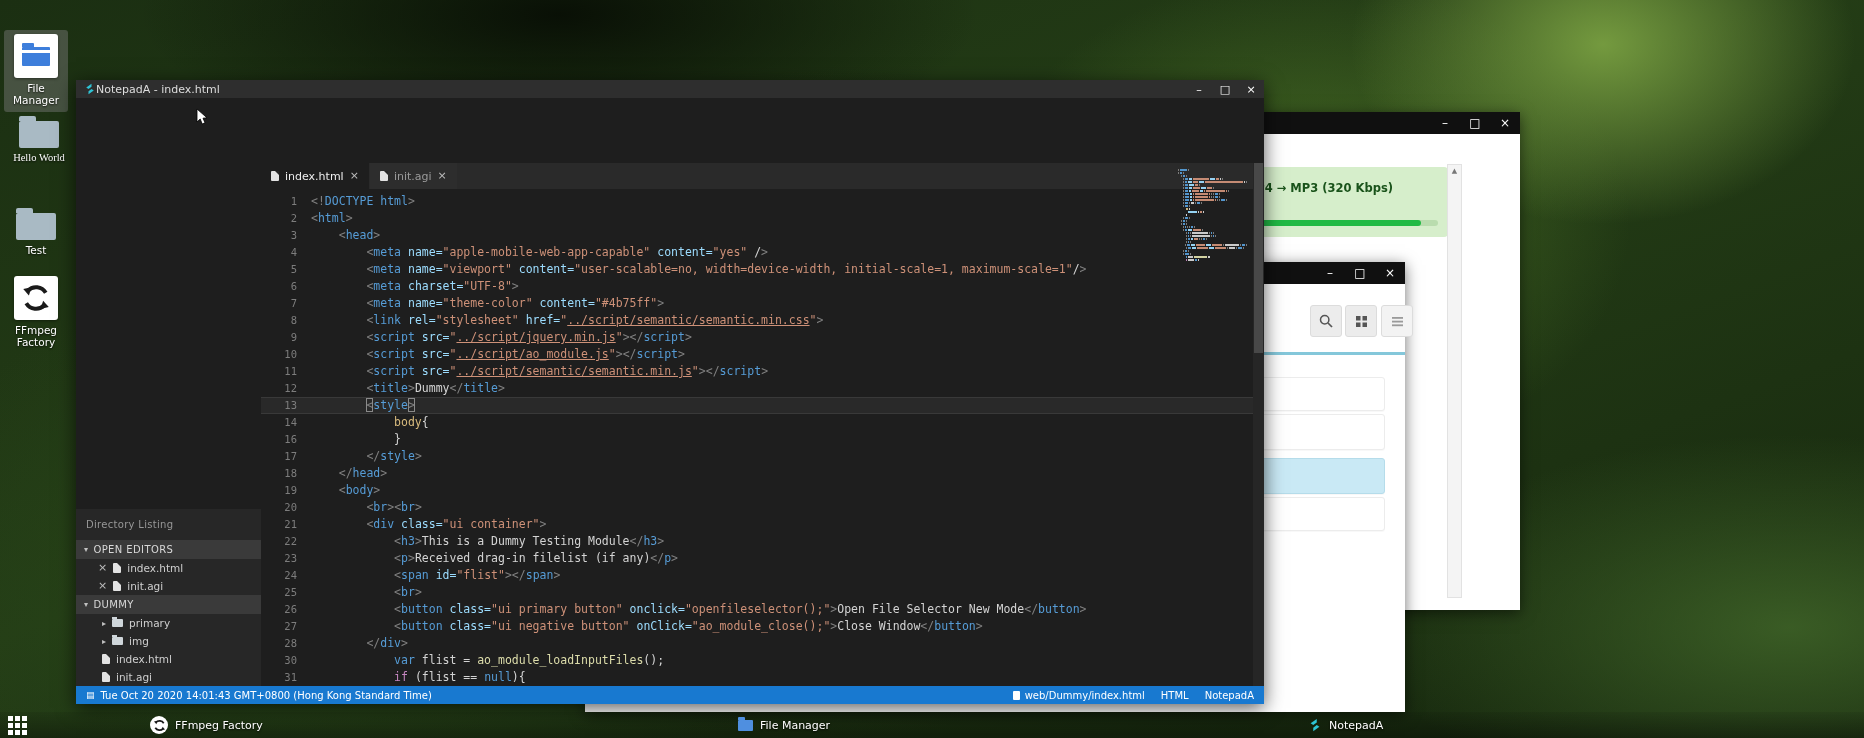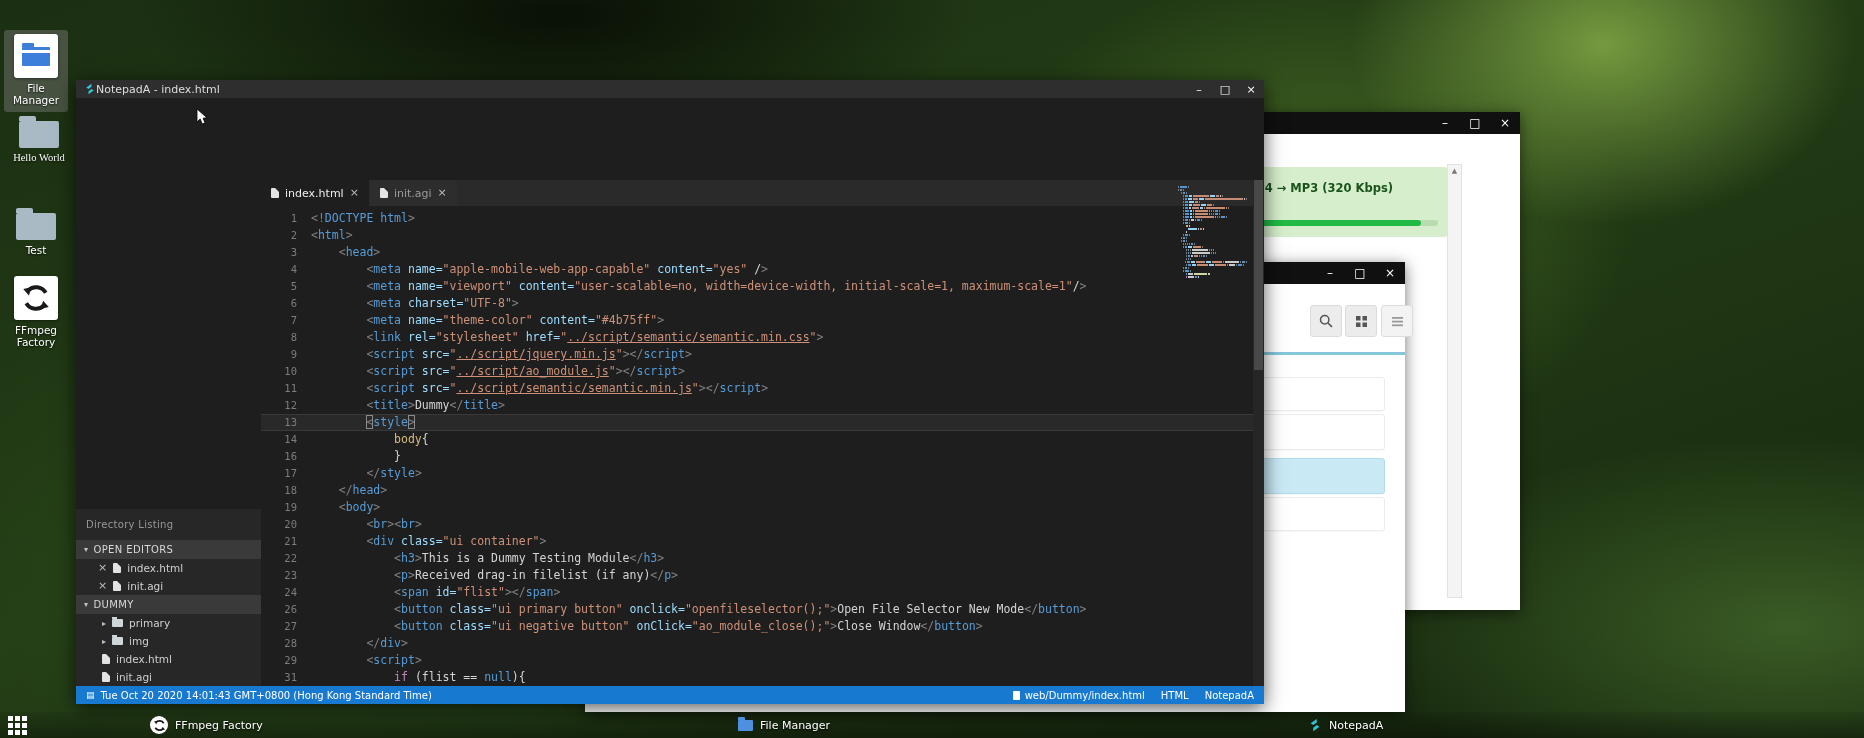--- a/index.html
+++ b/index.html
@@ -271,24 +271,25 @@
             <div class="cl"><span class="g">14</span><span class="ct"><span style="color: rgb(212, 212, 212);">            </span><span style="color: rgb(215, 186, 125);">body</span><span style="color: rgb(212, 212, 212);">{</span></span></div>
             <div class="cl"><span class="g">16</span><span class="ct"><span style="color: rgb(212, 212, 212);">            </span><span style="color: rgb(212, 212, 212);">}</span></span></div>
             <div class="cl"><span class="g">17</span><span class="ct"><span style="color: rgb(212, 212, 212);">        </span><span style="color: rgb(128, 128, 128);">&lt;/</span><span style="color: rgb(86, 156, 214);">style</span><span style="color: rgb(128, 128, 128);">&gt;</span></span></div>
             <div class="cl"><span class="g">18</span><span class="ct"><span style="color: rgb(212, 212, 212);">    </span><span style="color: rgb(128, 128, 128);">&lt;/</span><span style="color: rgb(86, 156, 214);">head</span><span style="color: rgb(128, 128, 128);">&gt;</span></span></div>
             <div class="cl"><span class="g">19</span><span class="ct"><span style="color: rgb(212, 212, 212);">    </span><span style="color: rgb(128, 128, 128);">&lt;</span><span style="color: rgb(86, 156, 214);">body</span><span style="color: rgb(128, 128, 128);">&gt;</span></span></div>
             <div class="cl"><span class="g">20</span><span class="ct"><span style="color: rgb(212, 212, 212);">        </span><span style="color: rgb(128, 128, 128);">&lt;</span><span style="color: rgb(86, 156, 214);">br</span><span style="color: rgb(128, 128, 128);">&gt;</span><span style="color: rgb(128, 128, 128);">&lt;</span><span style="color: rgb(86, 156, 214);">br</span><span style="color: rgb(128, 128, 128);">&gt;</span></span></div>
             <div class="cl"><span class="g">21</span><span class="ct"><span style="color: rgb(212, 212, 212);">        </span><span style="color: rgb(128, 128, 128);">&lt;</span><span style="color: rgb(86, 156, 214);">div</span><span style="color: rgb(156, 220, 254);"> class=</span><span style="color: rgb(206, 145, 120);">"ui container"</span><span style="color: rgb(128, 128, 128);">&gt;</span></span></div>
             <div class="cl"><span class="g">22</span><span class="ct"><span style="color: rgb(212, 212, 212);">            </span><span style="color: rgb(128, 128, 128);">&lt;</span><span style="color: rgb(86, 156, 214);">h3</span><span style="color: rgb(128, 128, 128);">&gt;</span><span style="color: rgb(212, 212, 212);">This is a Dummy Testing Module</span><span style="color: rgb(128, 128, 128);">&lt;/</span><span style="color: rgb(86, 156, 214);">h3</span><span style="color: rgb(128, 128, 128);">&gt;</span></span></div>
             <div class="cl"><span class="g">23</span><span class="ct"><span style="color: rgb(212, 212, 212);">            </span><span style="color: rgb(128, 128, 128);">&lt;</span><span style="color: rgb(86, 156, 214);">p</span><span style="color: rgb(128, 128, 128);">&gt;</span><span style="color: rgb(212, 212, 212);">Received drag-in filelist (if any)</span><span style="color: rgb(128, 128, 128);">&lt;/</span><span style="color: rgb(86, 156, 214);">p</span><span style="color: rgb(128, 128, 128);">&gt;</span></span></div>
             <div class="cl"><span class="g">24</span><span class="ct"><span style="color: rgb(212, 212, 212);">            </span><span style="color: rgb(128, 128, 128);">&lt;</span><span style="color: rgb(86, 156, 214);">span</span><span style="color: rgb(156, 220, 254);"> id=</span><span style="color: rgb(206, 145, 120);">"flist"</span><span style="color: rgb(128, 128, 128);">&gt;</span><span style="color: rgb(128, 128, 128);">&lt;/</span><span style="color: rgb(86, 156, 214);">span</span><span style="color: rgb(128, 128, 128);">&gt;</span></span></div>
+            <div class="cl"><span class="g">25</span><span class="ct"><span style="color: rgb(212, 212, 212);">            </span><span style="color: rgb(128, 128, 128);">&lt;</span><span style="color: rgb(86, 156, 214);">br</span><span style="color: rgb(128, 128, 128);">&gt;</span></span></div>
             <div class="cl"><span class="g">26</span><span class="ct"><span style="color: rgb(212, 212, 212);">            </span><span style="color: rgb(128, 128, 128);">&lt;</span><span style="color: rgb(86, 156, 214);">button</span><span style="color: rgb(156, 220, 254);"> class=</span><span style="color: rgb(206, 145, 120);">"ui primary button"</span><span style="color: rgb(156, 220, 254);"> onclick=</span><span style="color: rgb(206, 145, 120);">"openfileselector();"</span><span style="color: rgb(128, 128, 128);">&gt;</span><span style="color: rgb(212, 212, 212);">Open File Selector New Mode</span><span style="color: rgb(128, 128, 128);">&lt;/</span><span style="color: rgb(86, 156, 214);">button</span><span style="color: rgb(128, 128, 128);">&gt;</span></span></div>
             <div class="cl"><span class="g">27</span><span class="ct"><span style="color: rgb(212, 212, 212);">            </span><span style="color: rgb(128, 128, 128);">&lt;</span><span style="color: rgb(86, 156, 214);">button</span><span style="color: rgb(156, 220, 254);"> class=</span><span style="color: rgb(206, 145, 120);">"ui negative button"</span><span style="color: rgb(156, 220, 254);"> onClick=</span><span style="color: rgb(206, 145, 120);">"ao_module_close();"</span><span style="color: rgb(128, 128, 128);">&gt;</span><span style="color: rgb(212, 212, 212);">Close Window</span><span style="color: rgb(128, 128, 128);">&lt;/</span><span style="color: rgb(86, 156, 214);">button</span><span style="color: rgb(128, 128, 128);">&gt;</span></span></div>
             <div class="cl"><span class="g">28</span><span class="ct"><span style="color: rgb(212, 212, 212);">        </span><span style="color: rgb(128, 128, 128);">&lt;/</span><span style="color: rgb(86, 156, 214);">div</span><span style="color: rgb(128, 128, 128);">&gt;</span></span></div>
-            <div class="cl"><span class="g">29</span><span class="ct"><span style="color: rgb(212, 212, 212);">        </span><span style="color: rgb(128, 128, 128);">&lt;</span><span style="color: rgb(86, 156, 214);">script</span><span style="color: rgb(128, 128, 128);">&gt;</span></span></div>
+            <div class="cl"><span class="g">30</span><span class="ct"><span style="color: rgb(212, 212, 212);">            </span><span style="color: rgb(86, 156, 214);">var</span><span style="color: rgb(212, 212, 212);"> flist = </span><span style="color: rgb(220, 220, 170);">ao_module_loadInputFiles</span><span style="color: rgb(212, 212, 212);">();</span></span></div>
             <div class="cl"><span class="g">31</span><span class="ct"><span style="color: rgb(212, 212, 212);">            </span><span style="color: rgb(197, 134, 192);">if</span><span style="color: rgb(212, 212, 212);"> (flist == </span><span style="color: rgb(86, 156, 214);">null</span><span style="color: rgb(212, 212, 212);">){</span></span></div>
           </div>
         <div class="minimap" id="minimap">
             <div class="mml">
               <span style="width: 1.1px; background: rgb(128, 128, 128);"></span>
               <span style="width: 6.6px; background: rgb(86, 156, 214);"></span>
               <span style="width: 1px; background: rgb(128, 128, 128);"></span>
             </div>
             <div class="mml">
               <span style="width: 1px; background: rgb(128, 128, 128);"></span>

